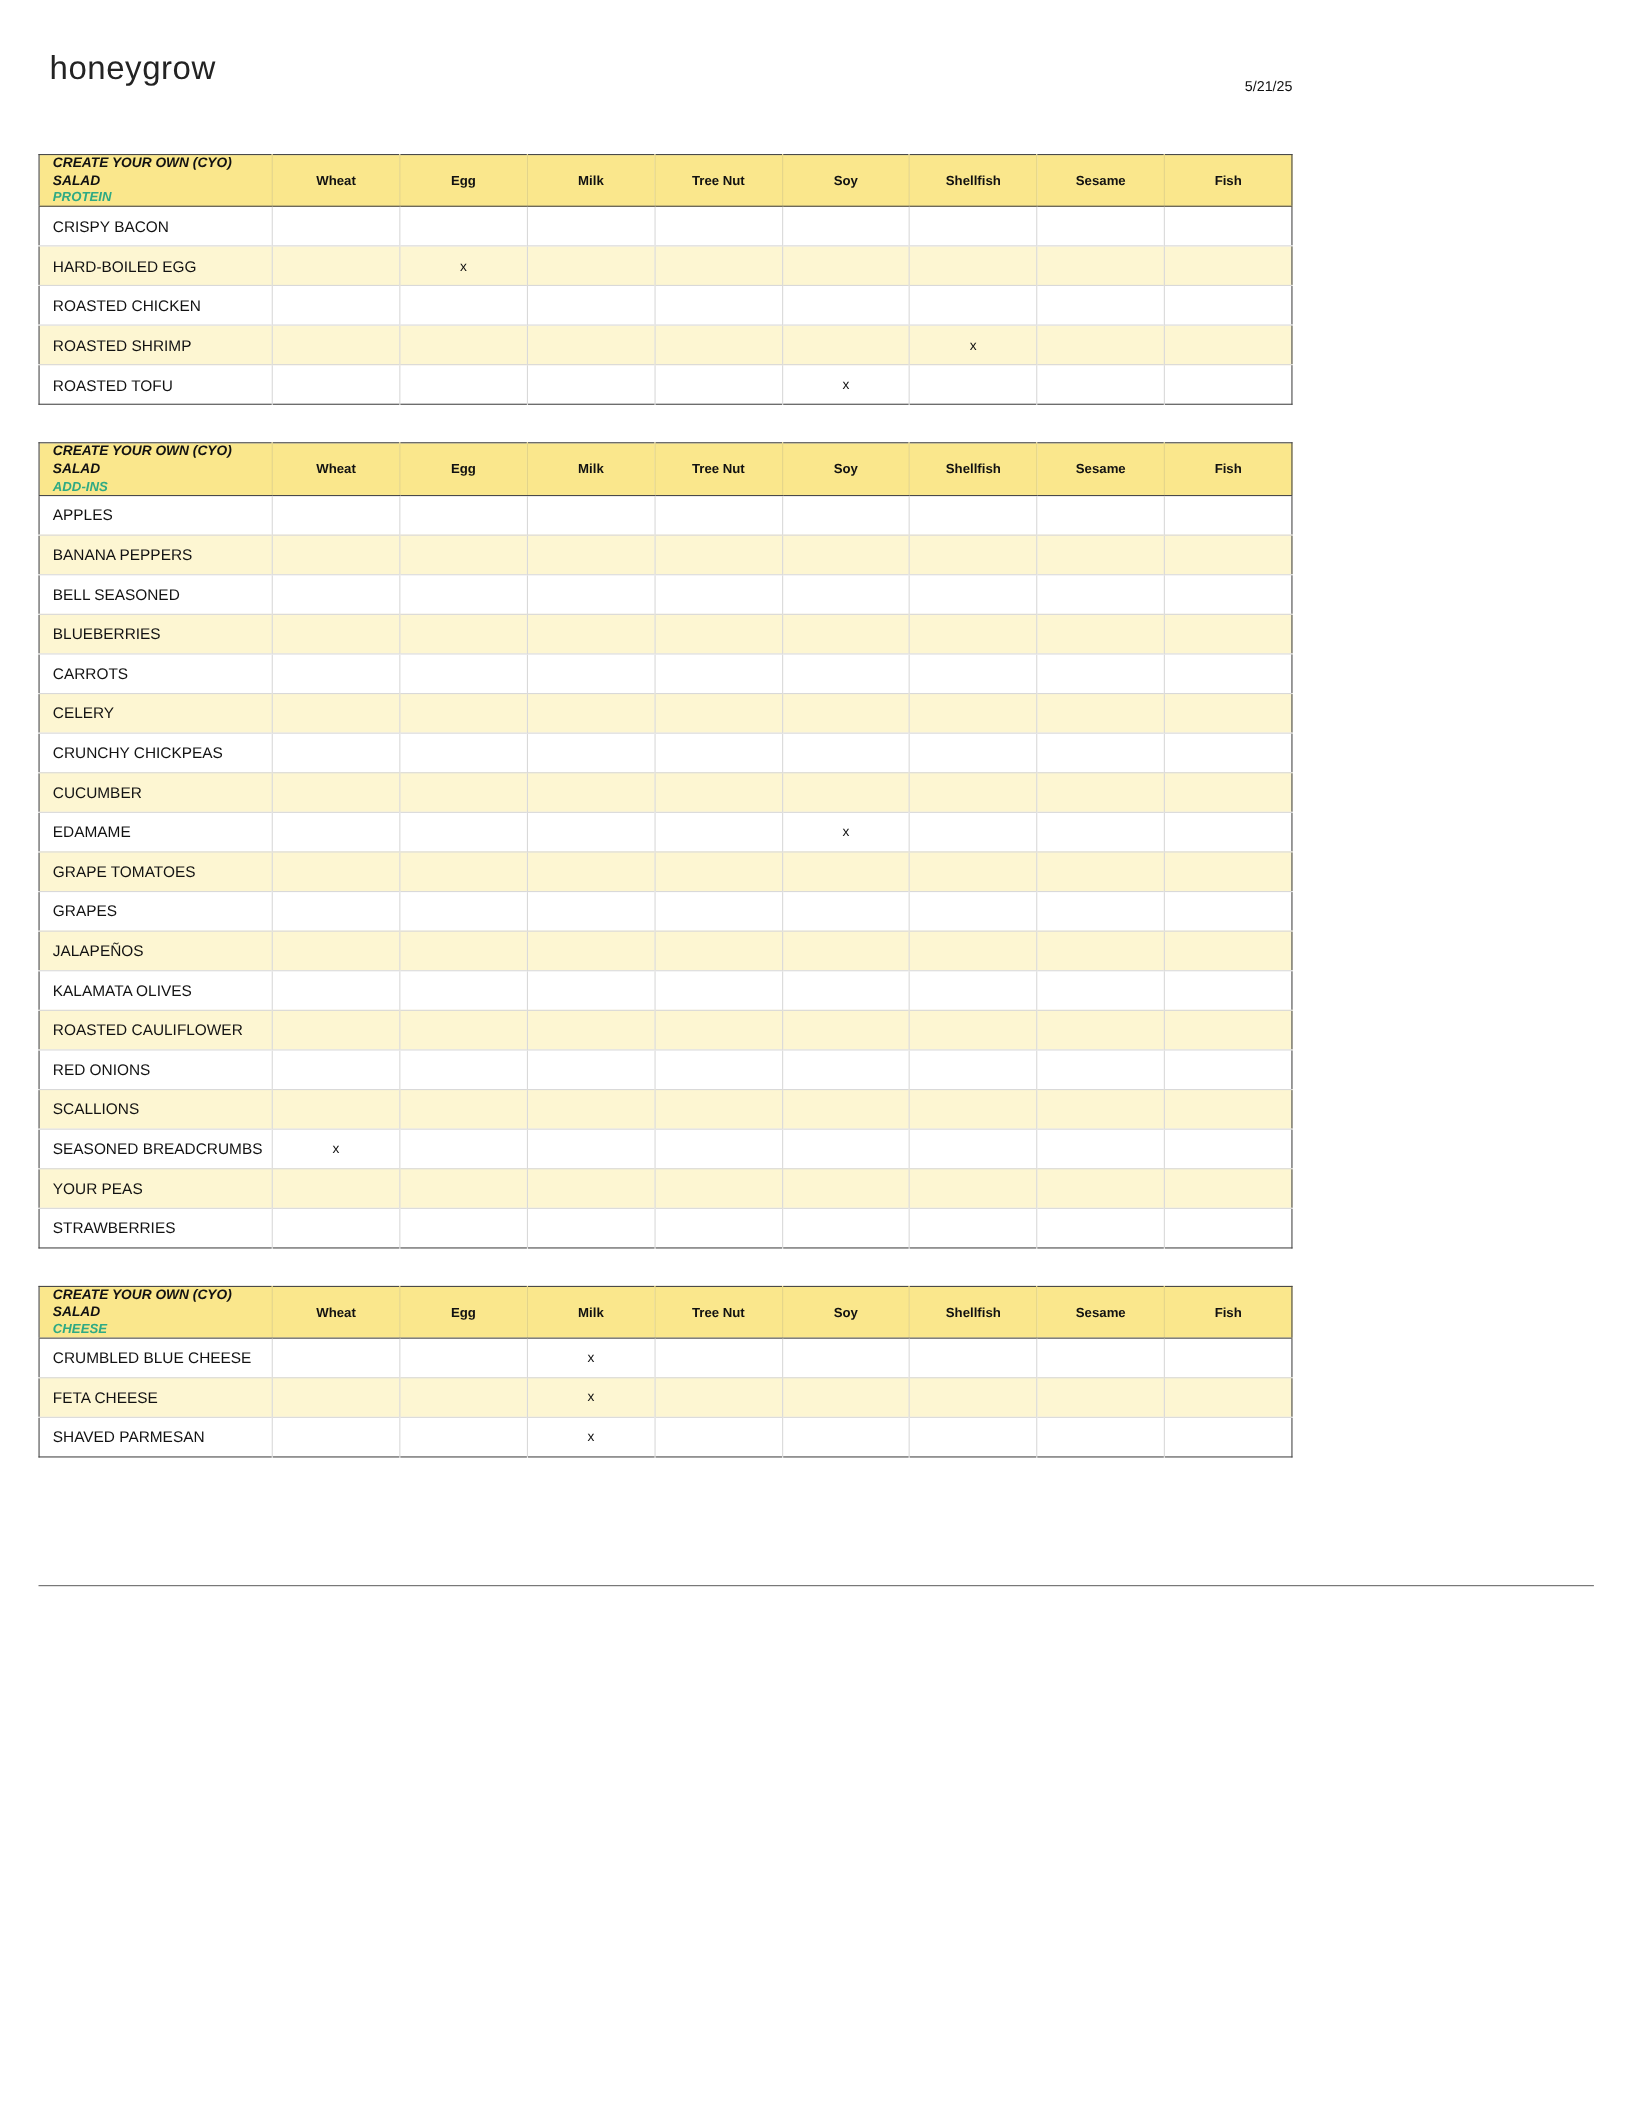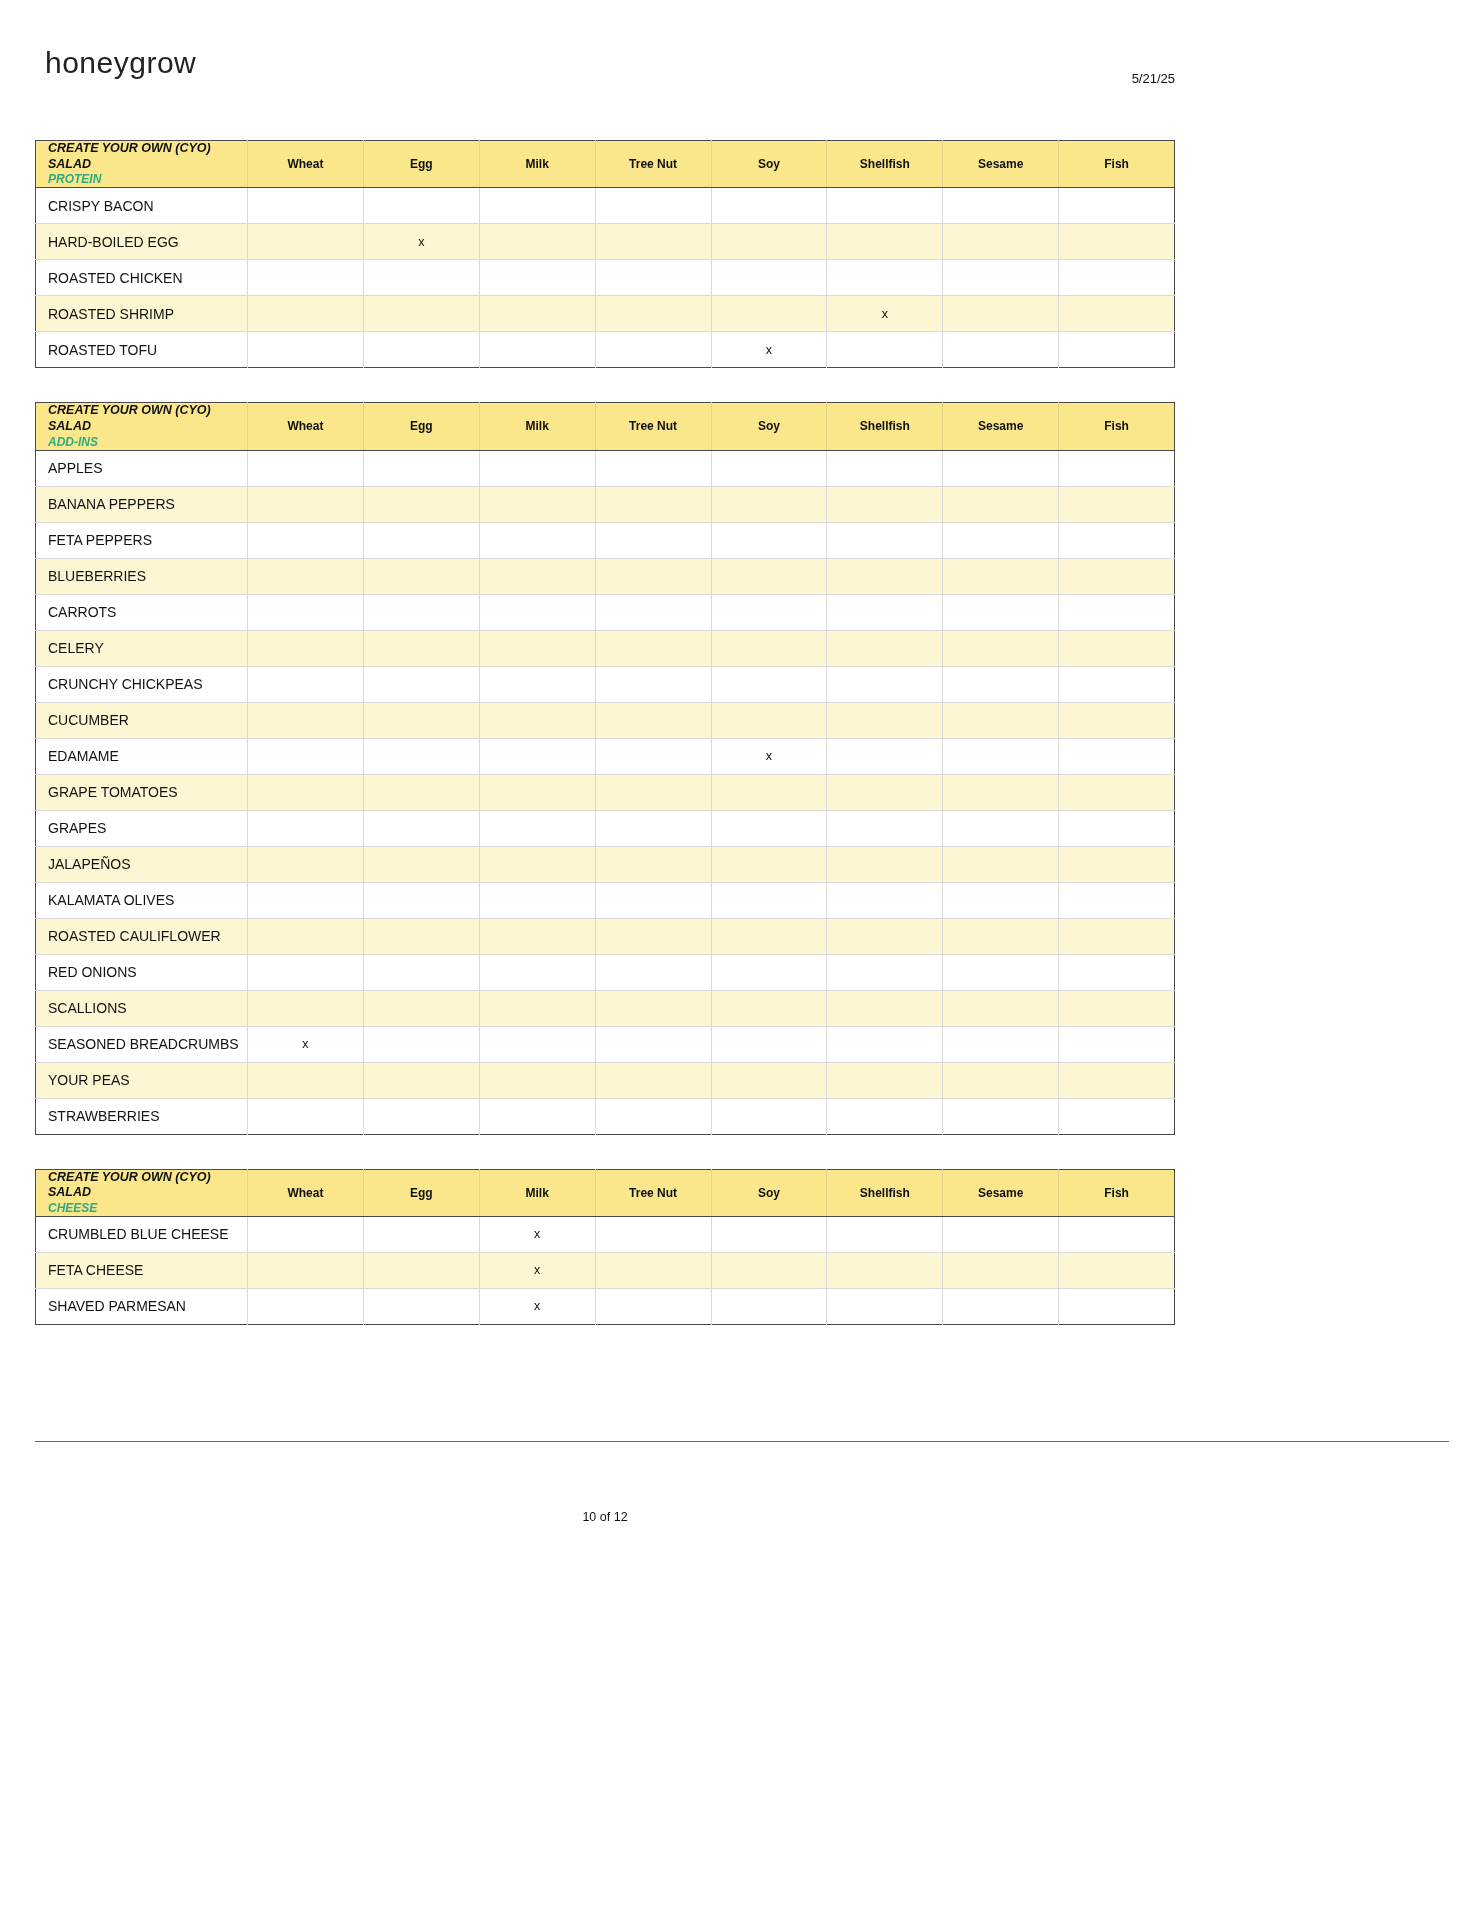--- a/index.html
+++ b/index.html
@@ -195,21 +195,21 @@
             <td class="mark-cell"></td>
             <td class="mark-cell"></td>
             <td class="mark-cell"></td>
             <td class="mark-cell"></td>
             <td class="mark-cell"></td>
             <td class="mark-cell"></td>
             <td class="mark-cell"></td>
             <td class="mark-cell"></td>
           </tr>
           <tr>
-            <td class="item-cell">FETA PEPPERS</td>
+            <td class="item-cell">BELL SEASONED</td>
             <td class="mark-cell"></td>
             <td class="mark-cell"></td>
             <td class="mark-cell"></td>
             <td class="mark-cell"></td>
             <td class="mark-cell"></td>
             <td class="mark-cell"></td>
             <td class="mark-cell"></td>
             <td class="mark-cell"></td>
           </tr>
           <tr>
@@ -450,15 +450,14 @@
             <td class="mark-cell"></td>
             <td class="mark-cell"></td>
             <td class="mark-cell"></td>
             <td class="mark-cell"></td>
           </tr>
         </tbody>
       </table>
     </div>
 
   <div class="bottom-rule"></div>
-  <div class="footer">10 of 12</div>
 
 </div>
 
 </body></html>

